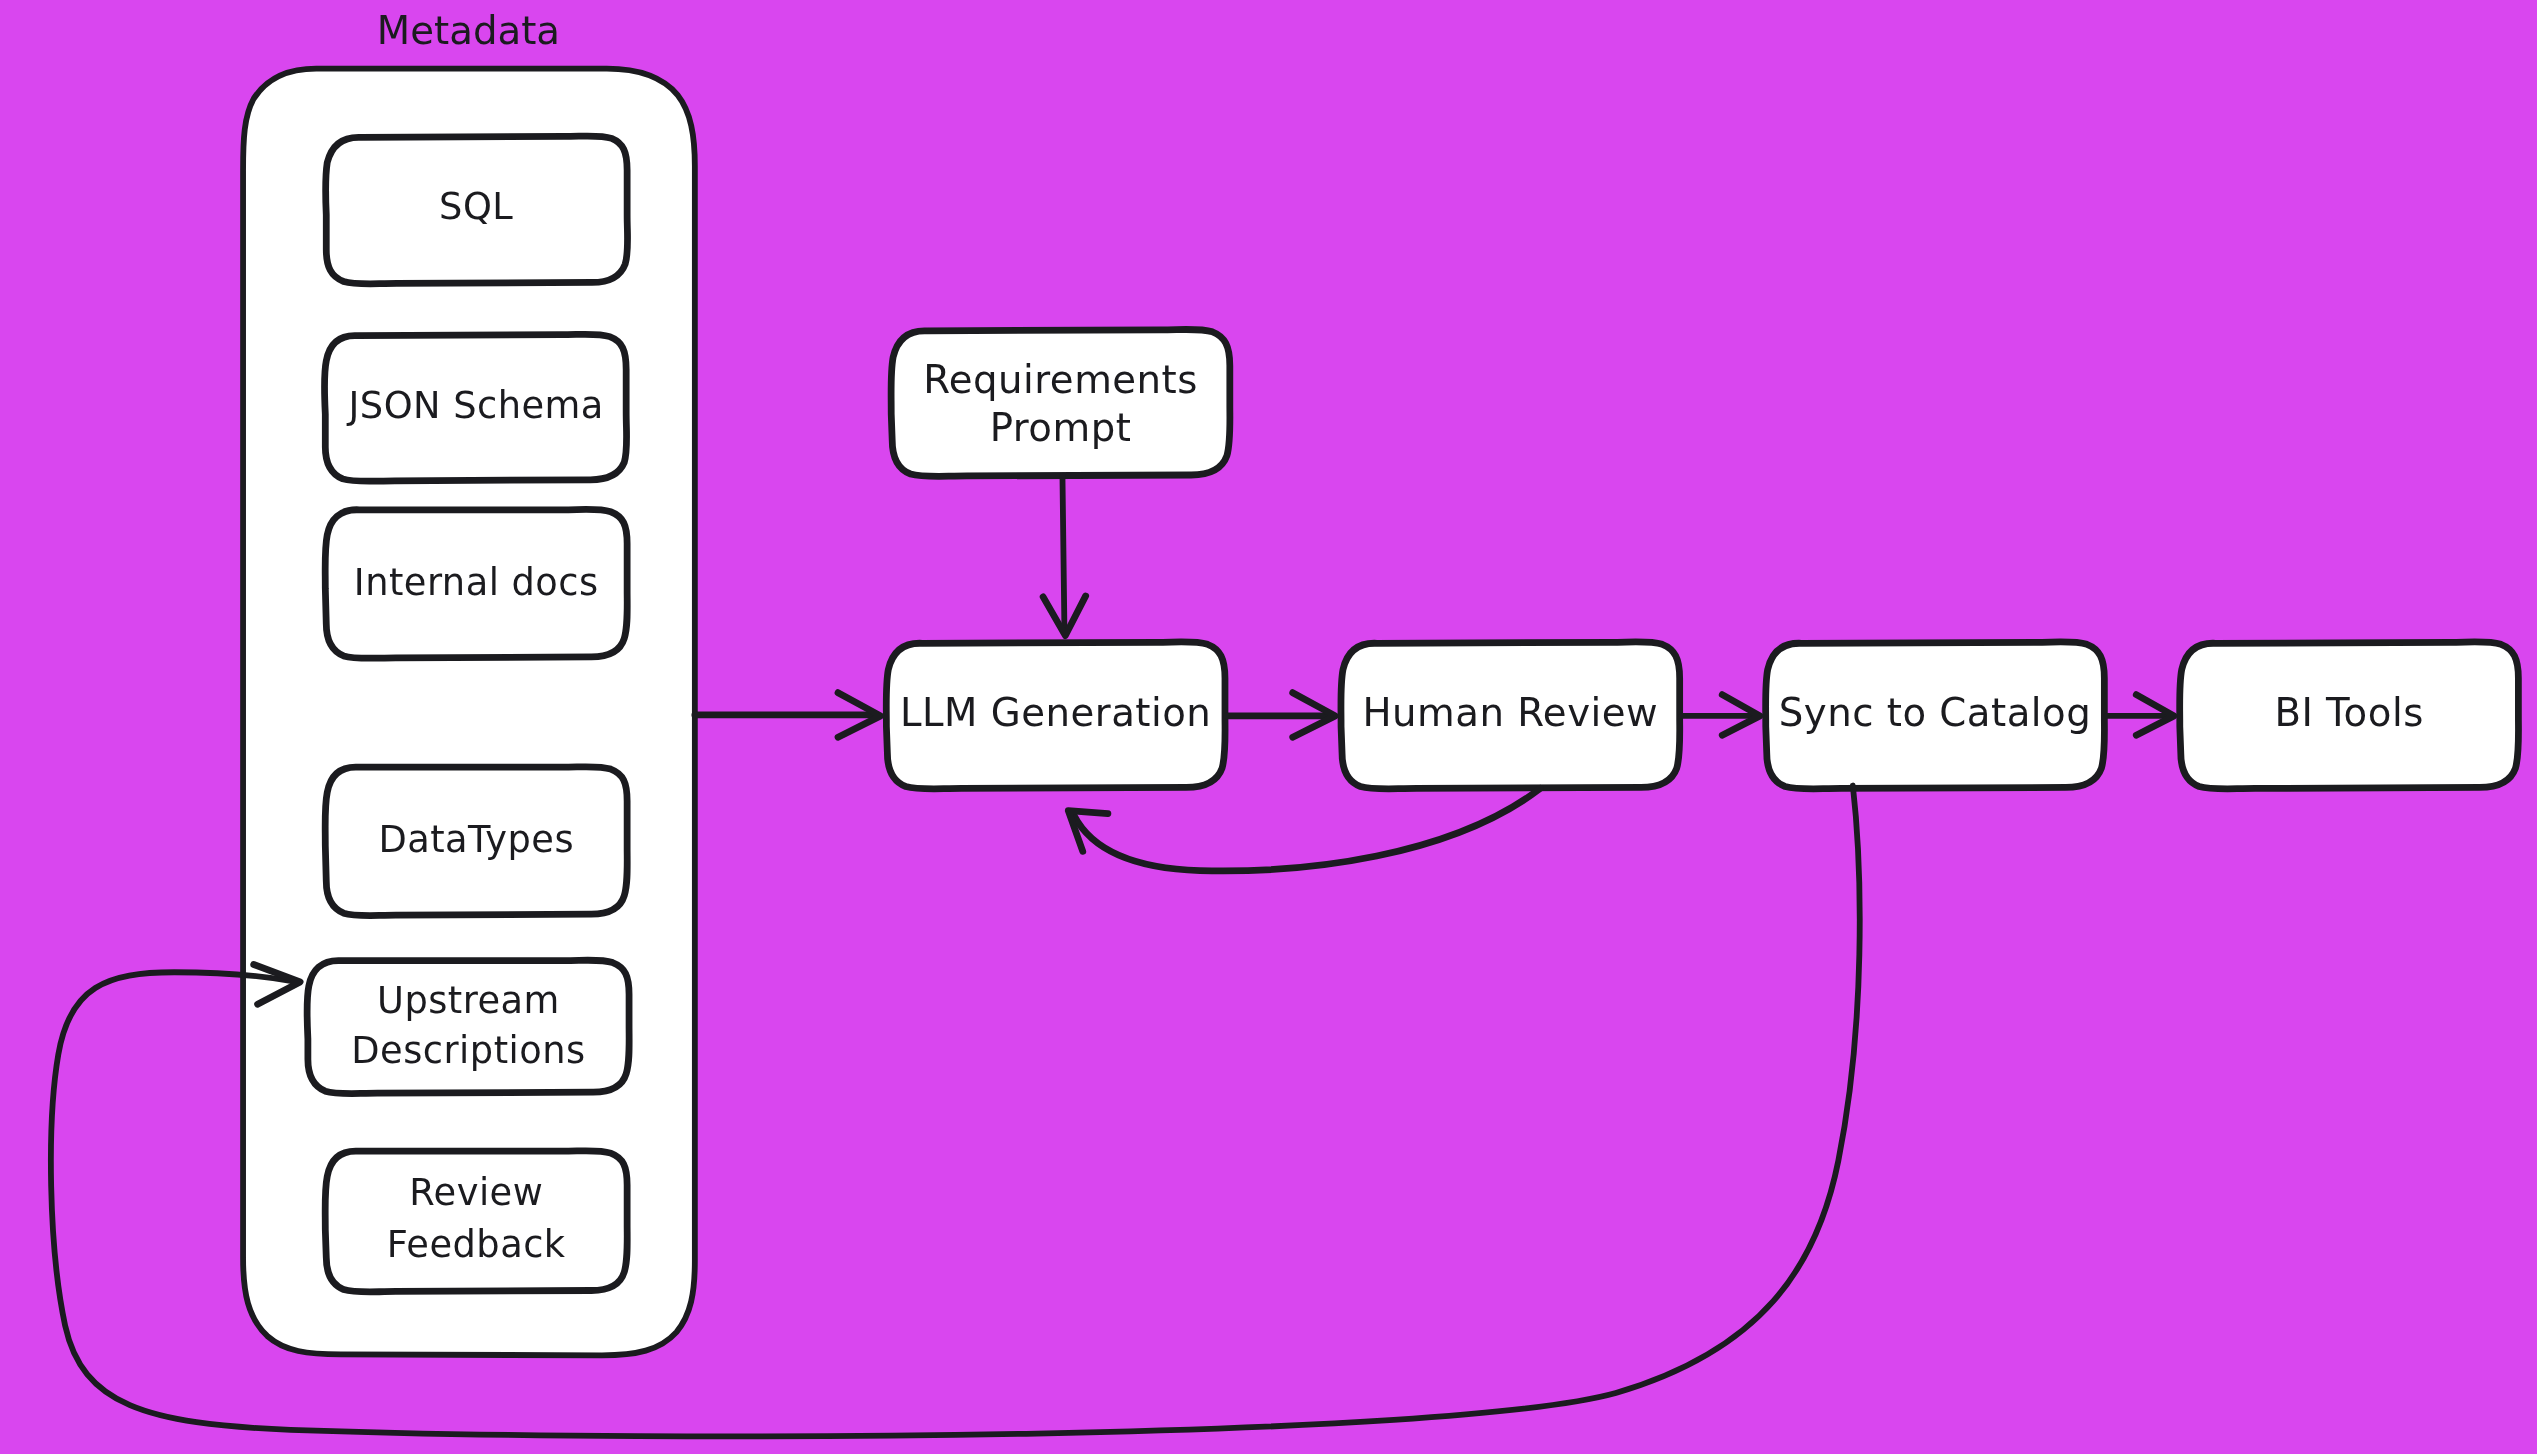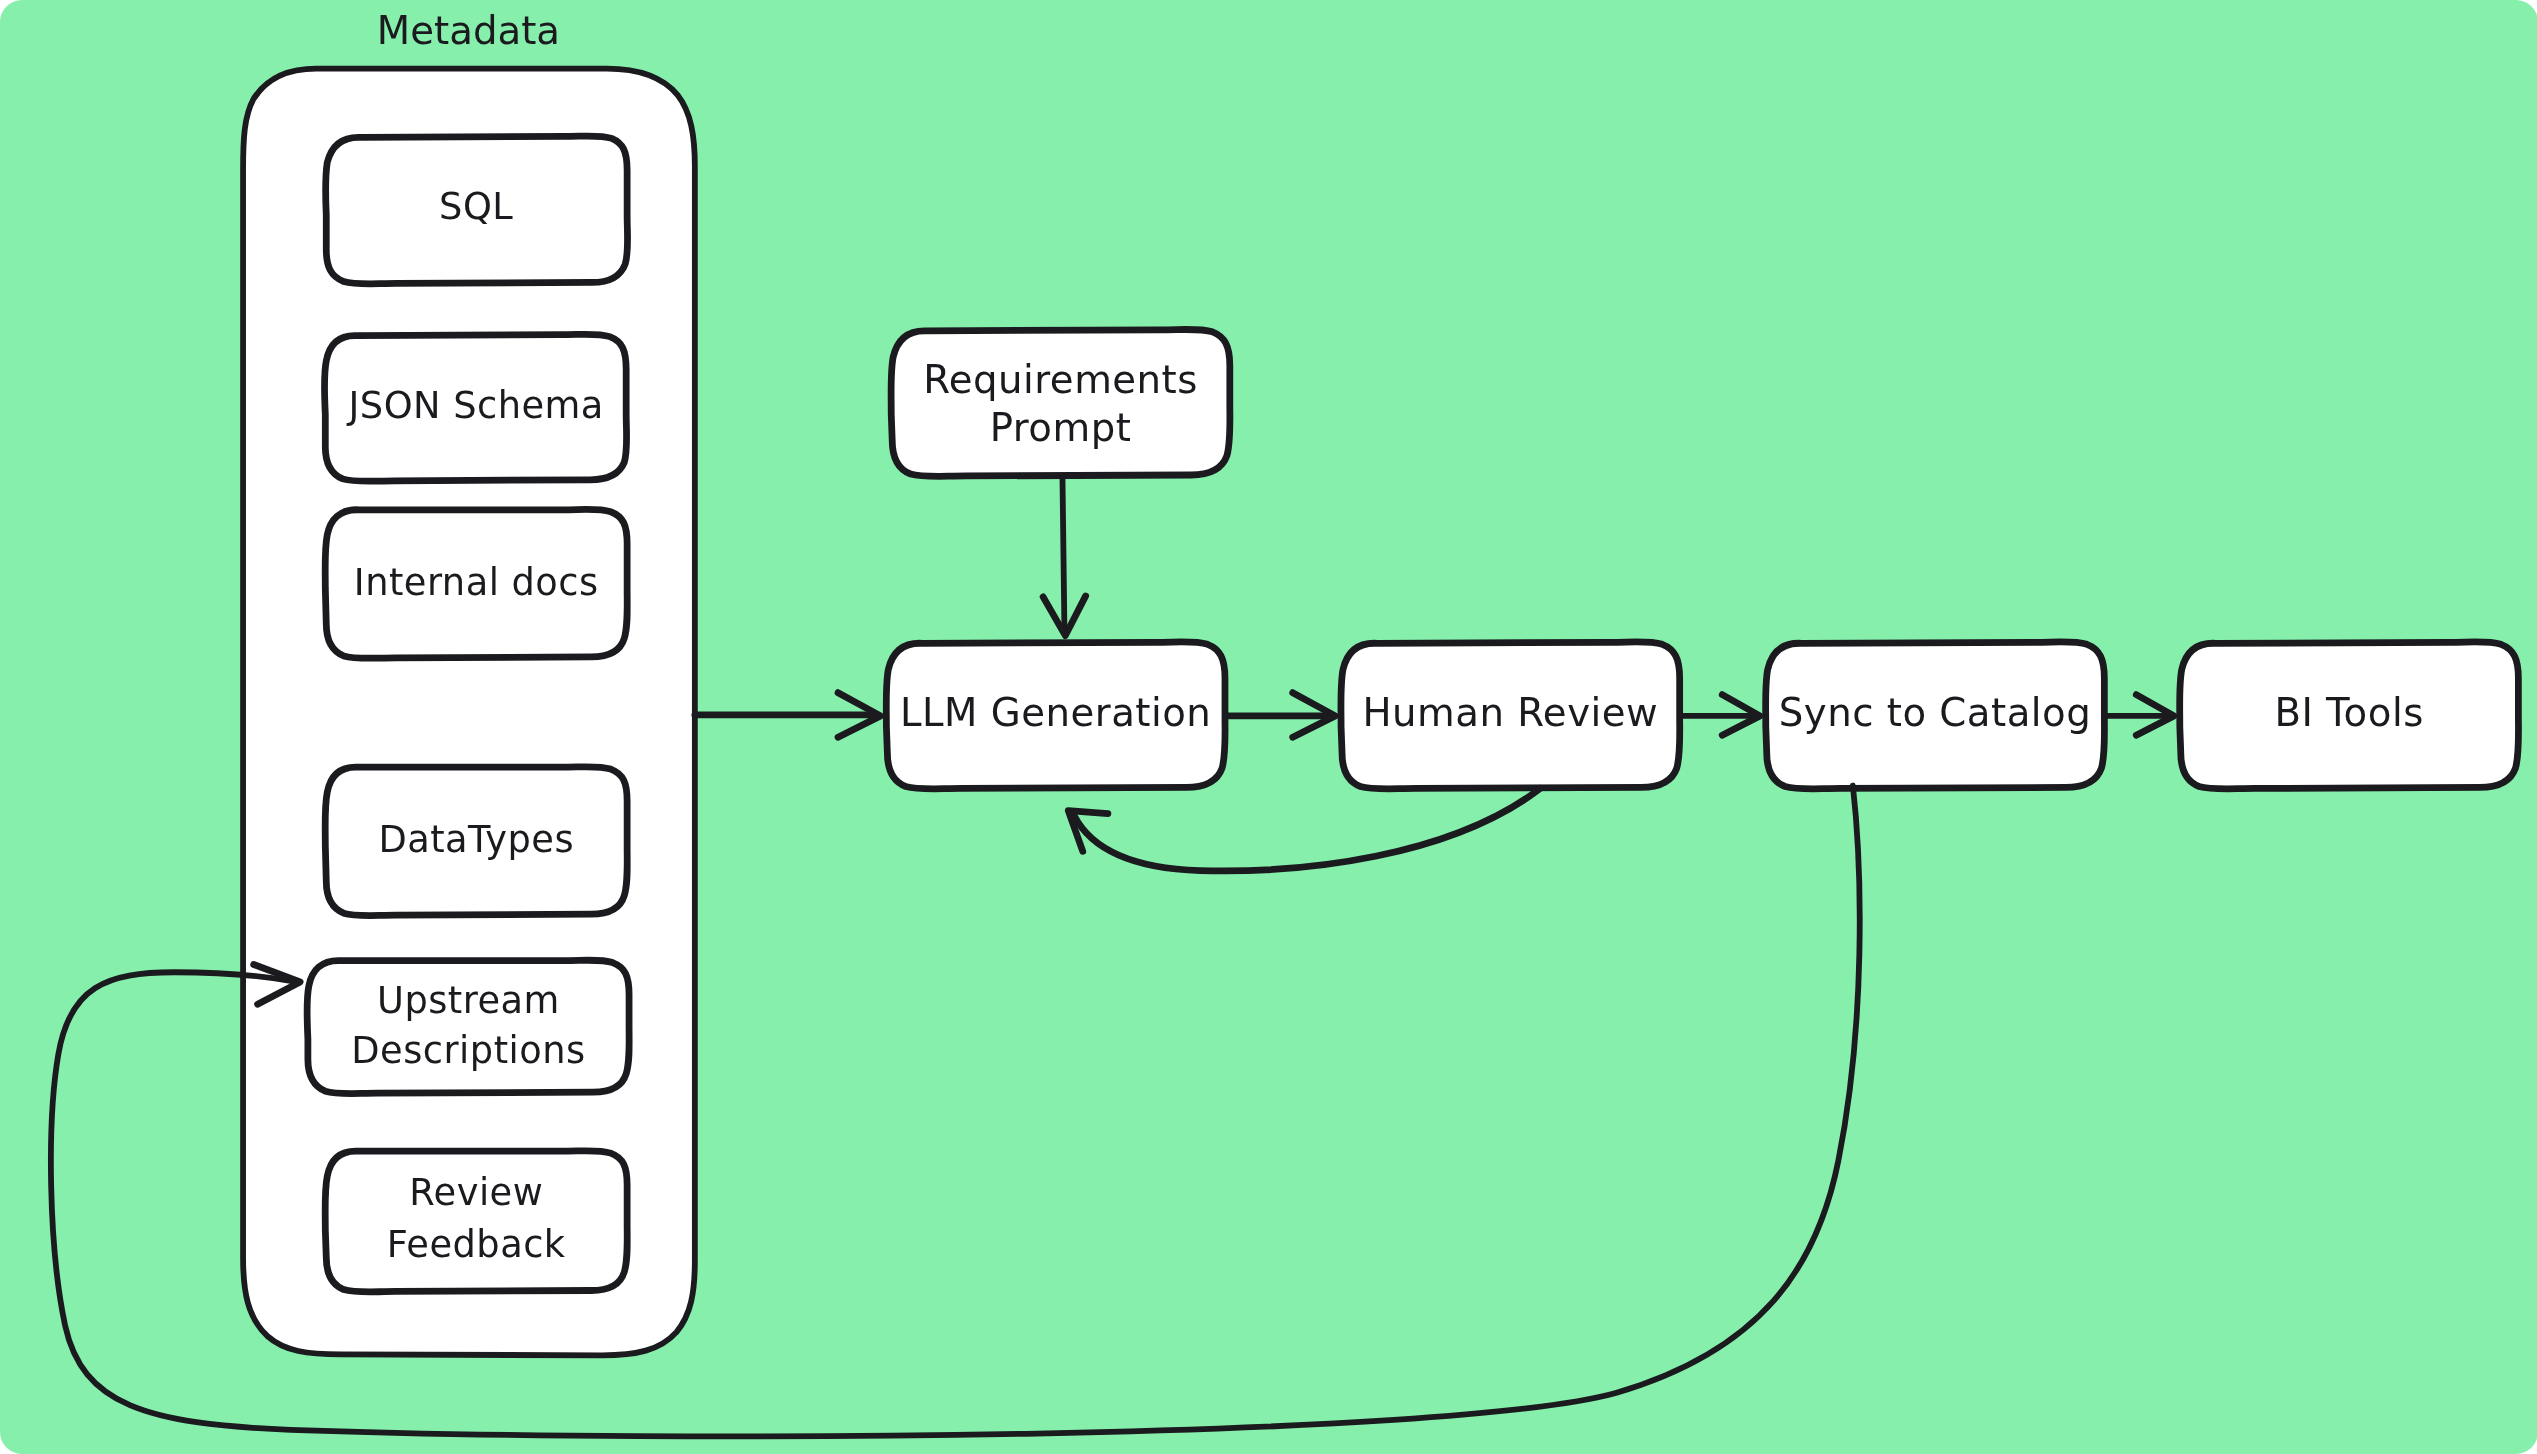--- a/index.html
+++ b/index.html
@@ -1,18 +1,18 @@
 <!DOCTYPE html>
 <html><head>
 <meta charset="utf-8">
 <style>
   html,body{margin:0;padding:0;background:#ffffff;}
   body{width:2538px;height:1454px;overflow:hidden;
        font-family:"DejaVu Sans","Liberation Sans",sans-serif;}
-  #canvas{position:relative;width:2538px;height:1454px;background:#86efac;border-radius:22px;}
+  #canvas{position:relative;width:2538px;height:1454px;background:#d946ef;}
   svg#diagram{position:absolute;left:0;top:0;width:2538px;height:1454px;}
   .nd-label{
     font-family:"DejaVu Sans","Liberation Sans",sans-serif;
     fill:#1b1b1f;
     text-anchor:middle;
     dominant-baseline:middle;
     font-size:38px;
     letter-spacing:0.5px;
   }
   .nd-label.big{font-size:40px;}

